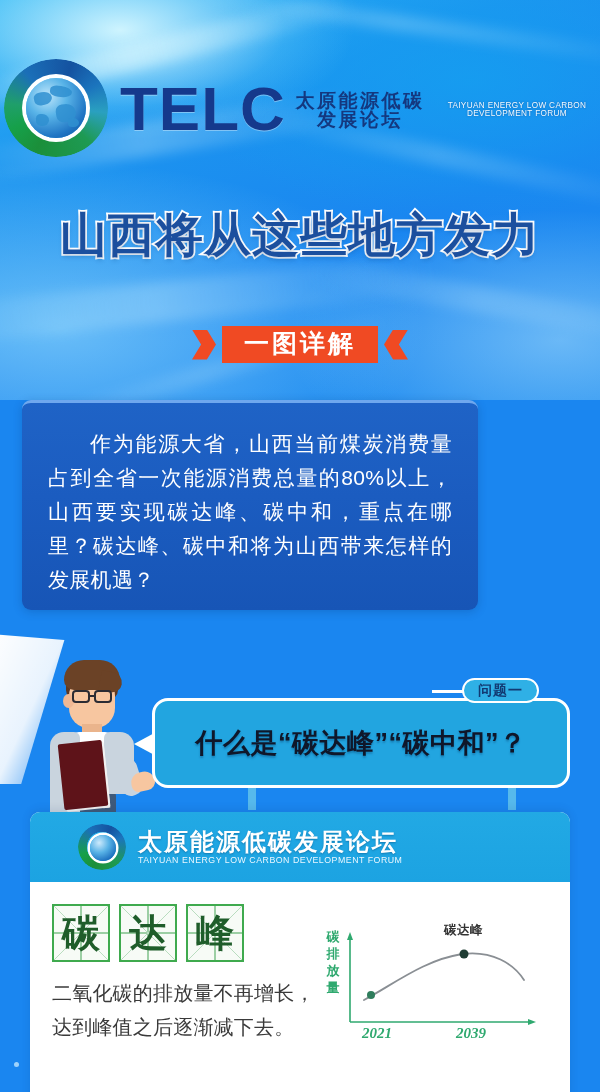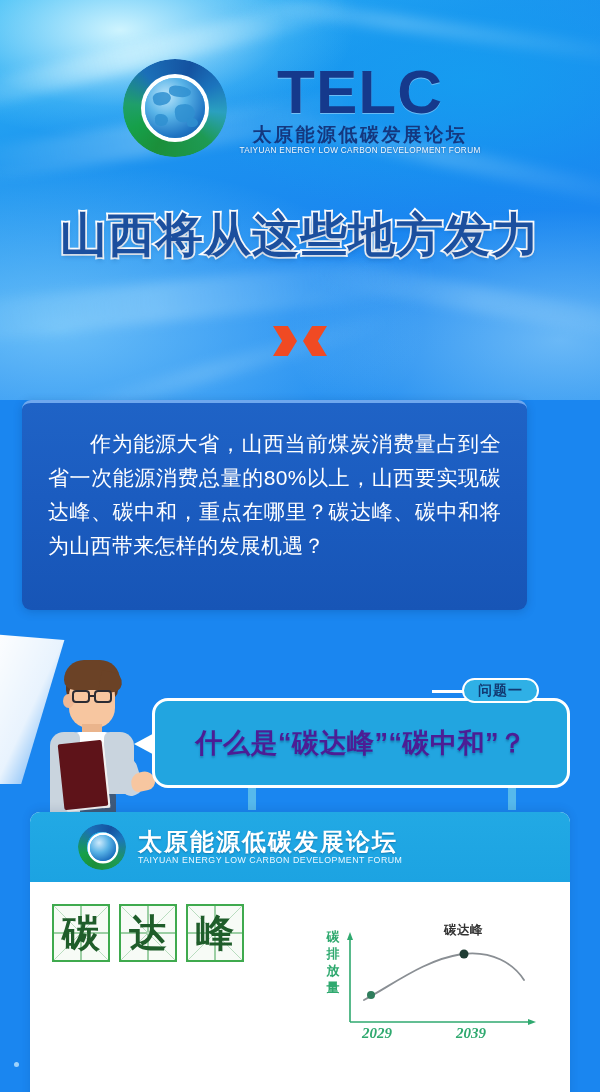--- a/index.html
+++ b/index.html
@@ -57,21 +57,21 @@
     box-shadow:0 0 0 4px #ffffff;
     overflow:hidden;
   }
   .continent { position:absolute; background:#2f8fd0; opacity:.85; border-radius:40% 60% 55% 45%; }
   .c1 { left:8px;  top:14px; width:18px; height:13px; transform:rotate(-12deg);}
   .c2 { left:24px; top:8px;  width:22px; height:11px; transform:rotate(6deg);}
   .c3 { left:30px; top:26px; width:20px; height:18px; transform:rotate(-8deg);}
   .c4 { left:10px; top:36px; width:13px; height:12px;}
   .c5 { left:42px; top:40px; width:11px; height:9px;}
 
-  #logo-text { display:flex; flex-direction:column; align-items:center; margin-top:2px;text-align:center; }
+  #logo-text { display:flex; flex-direction:row; align-items:center; margin-top:2px;text-align:center; }
   #telc {
     font-size:62px; font-weight:bold; letter-spacing:1px; line-height:.94;
     color:#15398c;
     font-family:"Liberation Sans", sans-serif;
     text-shadow:0 1px 0 rgba(255,255,255,.35);
   }
   #logo-cn {
     font-size:19px; font-weight:bold; letter-spacing:2.5px; color:#14387f;
     margin-top:3px; line-height:1;
   }
@@ -100,21 +100,21 @@
   .chev { width:24px; height:30px; background:#f04a23; }
   .chev.left  { clip-path:polygon(0 0, 62% 0, 100% 50%, 62% 100%, 0 100%, 38% 50%); }
   .chev.right { clip-path:polygon(100% 0, 38% 0, 0 50%, 38% 100%, 100% 100%, 62% 50%); }
   #badge {
     background:#f04a23; color:#ffffff; font-size:25px; font-weight:bold;
     letter-spacing:3px; padding:5px 22px 7px; line-height:1;
   }
 
   
   #intro {
-    position:absolute; left:22px; top:400px; width:505px; height:210px;
+    position:absolute; left:22px; top:400px; width:456px; height:210px;
     border-radius:9px;
     background:linear-gradient(180deg,#1f63c6 0%, #1b5cc0 45%, #1755b6 100%);
     border-top:3px solid #6fa8ee;
     box-shadow:0 2px 10px rgba(0,40,100,.22);
     padding:24px 26px 0 26px;
   }
   #intro p {
     color:#ffffff; font-size:21px; line-height:1.62; text-indent:2em;
     letter-spacing:.3px; text-align:justify;
   }
@@ -158,21 +158,21 @@
     position:absolute; left:134px; top:90px; width:26px; height:28px;
     background:#22a5e0; clip-path:polygon(100% 0, 100% 100%, 0 50%);
     border-left:0;
   }
   #bubble-tail:after {
     content:""; position:absolute; left:-3px; top:-3px; width:30px; height:34px;
     clip-path:polygon(100% 0, 100% 100%, 0 50%);
     background:#ffffff; z-index:-1;
   }
   #bubble-text {
-    color:#4c1d95; font-size:27px; font-weight:bold; letter-spacing:.5px;
+    color:#0f172a; font-size:27px; font-weight:bold; letter-spacing:.5px;
     text-shadow:0 2px 2px rgba(0,60,110,.35); white-space:nowrap;
   }
   #q-badge {
     position:absolute; left:462px; top:38px; padding:3px 14px 4px;
     background:#2fb0e6; border:2.5px solid #ffffff; border-radius:14px;
     color:#123a72; font-size:14px; font-weight:bold; letter-spacing:1px; line-height:1;
     z-index:3;
   }
   #q-badge-line { position:absolute; left:432px; top:50px; width:34px; height:2.5px; background:#ffffff; z-index:2; }
   .stand { position:absolute; width:8px; height:22px; background:#56b9ec; top:148px; }
@@ -283,20 +283,21 @@
     <div id="logo-en">TAIYUAN ENERGY LOW CARBON DEVELOPMENT FORUM</div>
   </div>
 </div>
 
 <div id="headline">
   <div class="hl" id="hl2">山西将从这些地方发力</div>
 </div>
 
 <div id="badge-wrap">
   <div class="chev left"></div>
+  <div id="badge">一图详解</div>
   <div class="chev right"></div>
 </div>
 
 <div id="intro">
   <p>作为能源大省，山西当前煤炭消费量占到全省一次能源消费总量的80%以上，山西要实现碳达峰、碳中和，重点在哪里？碳达峰、碳中和将为山西带来怎样的发展机遇？</p>
 </div>
 
 <div id="question-zone">
   <div class="ray"></div>
 
@@ -351,20 +352,21 @@
         <div class="gchar">
           <span>碳</span>
         </div>
         <div class="gchar">
           <span>达</span>
         </div>
         <div class="gchar">
           <span>峰</span>
         </div>
       </div>
+      <div id="def-text">二氧化碳的排放量不再增长，达到峰值之后逐渐减下去。</div>
     </div>
 
     <div id="card-right">
       <div id="chart">
         <div class="ylab">
           <span>碳</span>
           <span>排</span>
           <span>放</span>
           <span>量</span>
         </div>
@@ -374,21 +376,21 @@
           <line x1="26" y1="16" x2="26" y2="100" stroke="#2fa96f" stroke-width="1.6"></line>
           <polygon points="26,10 23,18 29,18" fill="#2fa96f"></polygon>
           <line x1="26" y1="100" x2="206" y2="100" stroke="#2fa96f" stroke-width="1.6"></line>
           <polygon points="212,100 204,97 204,103" fill="#2fa96f"></polygon>
 
           <path d="M 40 78 C 70 62, 100 38, 138 32 C 168 28, 190 42, 200 58" fill="none" stroke="#8a8f94" stroke-width="1.8" stroke-linecap="round"></path>
 
           <circle cx="47" cy="73" r="4" fill="#2f7d5c"></circle>
           <circle cx="140" cy="32" r="4.5" fill="#1f3c33"></circle>
         </svg>
-        <div class="xtick" id="xt1">2029</div>
+        <div class="xtick" id="xt1">2021</div>
         <div class="xtick" id="xt2">2039</div>
       </div>
     </div>
 
   </div>
 </div>
 
 <div id="dot-left"></div>
 
 </body></html>

